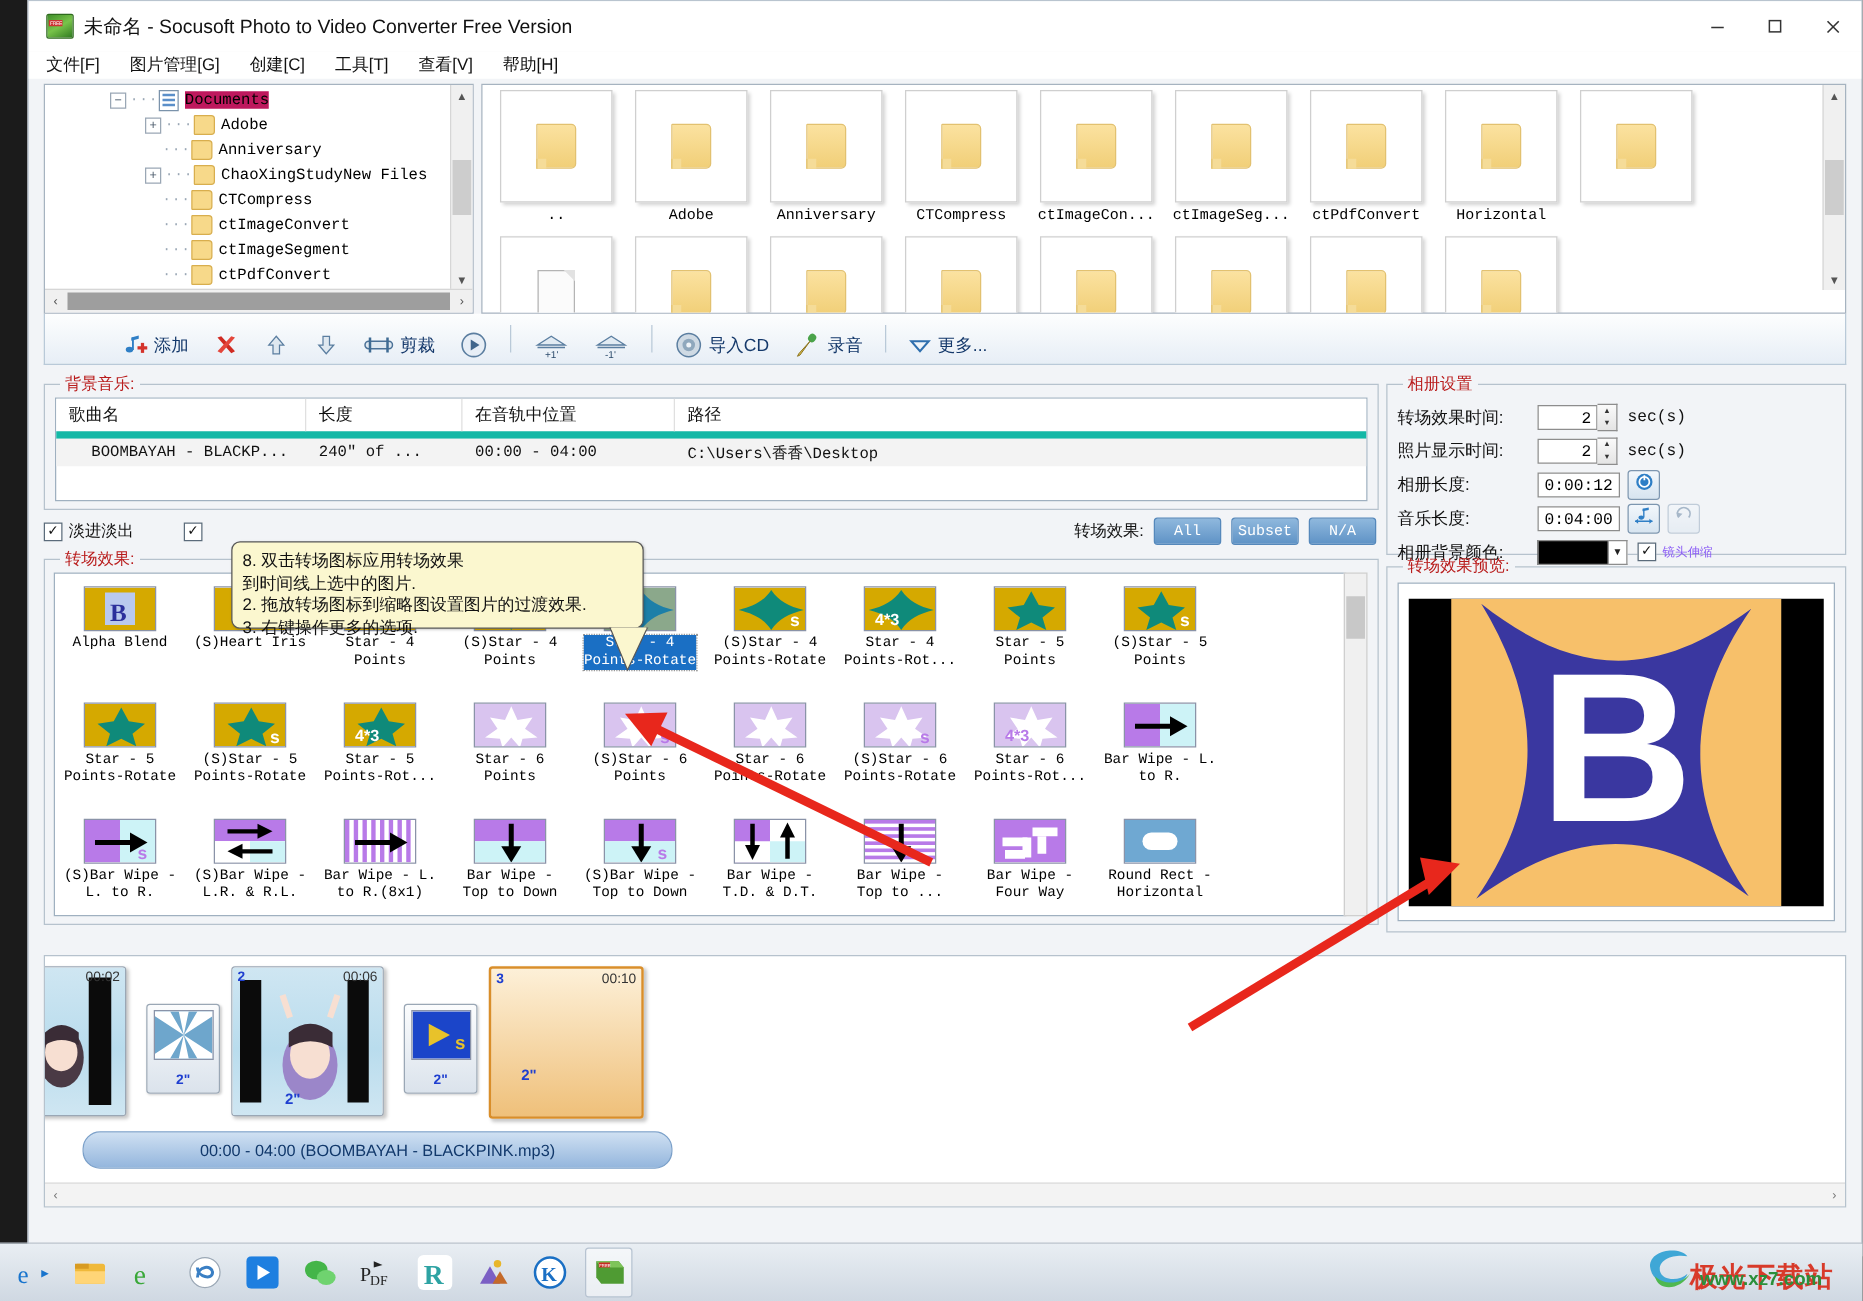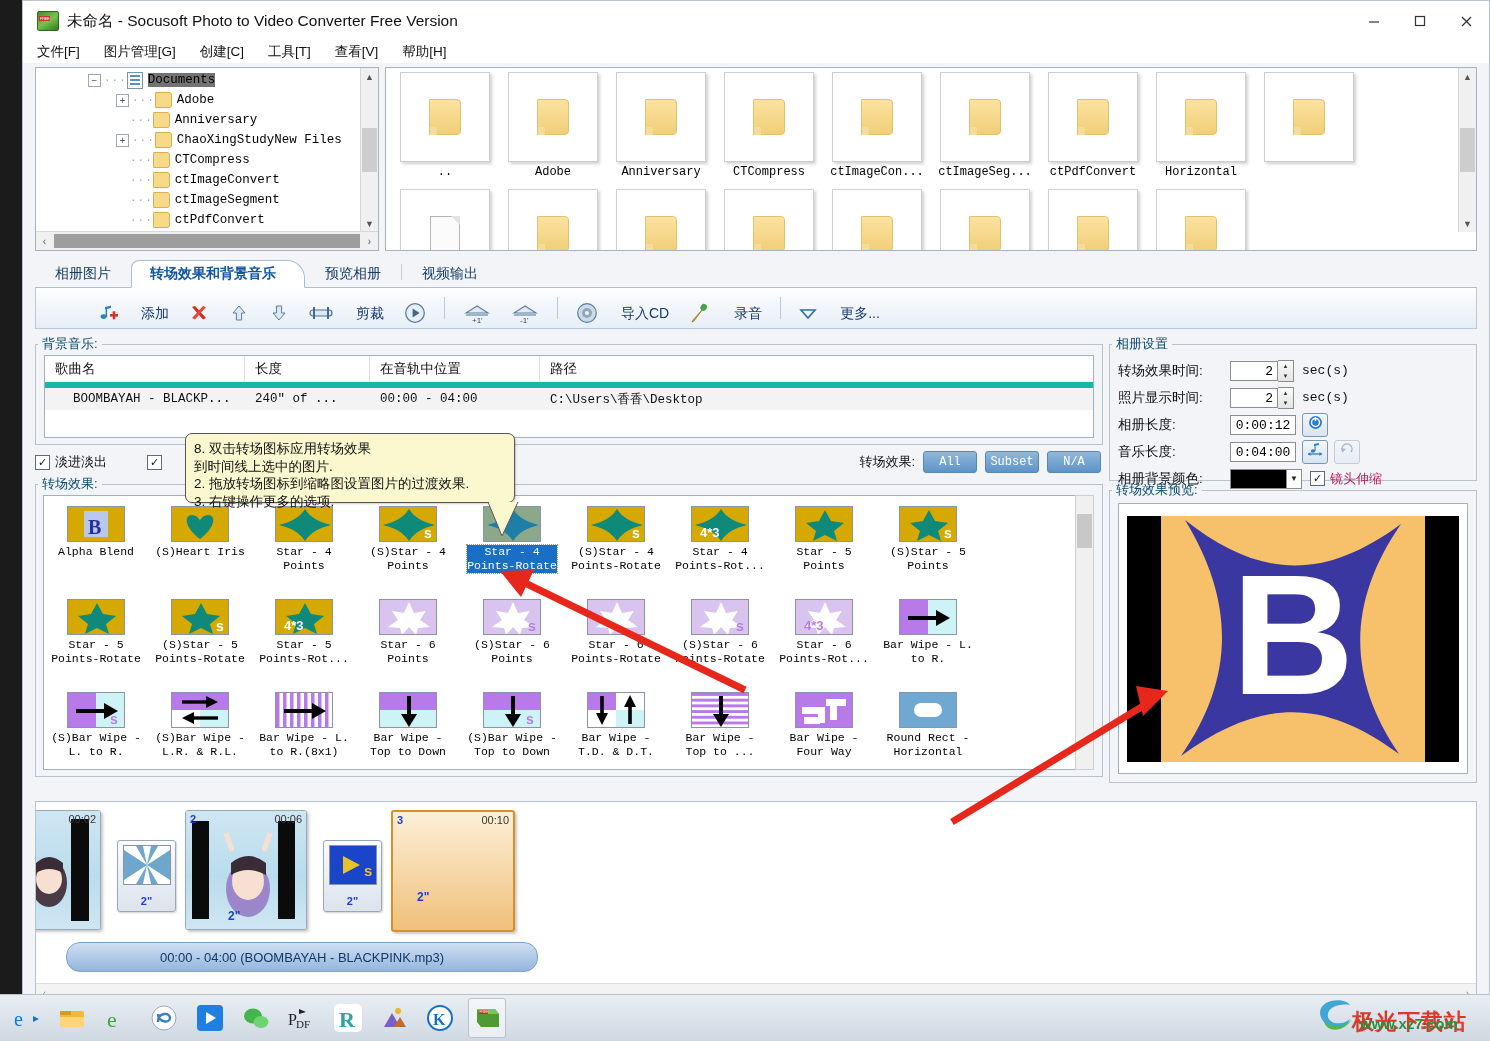--- a/index.html
+++ b/index.html
@@ -52,21 +52,21 @@
       display:inline-flex;align-items:center;justify-content:center;
       font-size:10px;line-height:9px;color:#4a5a6a;margin-right:3px;font-family:"Liberation Sans",sans-serif;}
   .docico{width:14px;height:15px;background:#fff;border:1px solid #7b93ab;margin-right:5px;
       position:relative;flex:none;}
   .docico:before{content:"";position:absolute;left:2px;top:2px;right:2px;height:2px;background:#5b8fc9;}
   .docico:after{content:"";position:absolute;left:2px;top:6px;right:2px;height:2px;background:#5b8fc9;
       box-shadow:0 4px 0 #5b8fc9;}
   .foldico{width:15px;height:14px;background:#f7d98a;border:1px solid #d8ae4e;
       border-radius:1px 3px 3px 1px;margin-right:5px;flex:none;}
   .dashes{color:#9aa7b5;font-size:11px;letter-spacing:1px;}
-  .sel{background:#737373;}
+  .sel{background:#be185d;}
   .vscroll{position:absolute;right:0;top:0;bottom:18px;width:17px;background:#f0f0f0;border-left:1px solid #d6d6d6;}
   .vthumb{position:absolute;left:1px;right:1px;top:60px;height:44px;background:#cdcdcd;}
   .sarrow{height:17px;display:flex;align-items:center;justify-content:center;color:#555;font-size:9px;}
   .sarrow.bot{position:absolute;bottom:0;left:0;right:0;}
   .hscroll{position:absolute;left:0;right:0;bottom:0;height:18px;background:#f0f0f0;border-top:1px solid #d6d6d6;display:flex;}
   .hthumb{flex:1;margin:2px 1px;background:#9e9e9e;}
   .harrow{width:17px;display:flex;align-items:center;justify-content:center;color:#555;font-size:10px;}
   .filebox{flex:1;background:#fff;border:1px solid #a6b3c0;position:relative;overflow:hidden;}
   .filegrid{position:absolute;left:0;top:4px;right:17px;bottom:0;display:flex;flex-wrap:wrap;gap:0;padding-left:5px;}
   .fitem{width:108px;height:117px;display:flex;flex-direction:column;align-items:center;}
@@ -86,28 +86,28 @@
      border-bottom:1px solid #a9bcd0;position:relative;}
   .tab{height:26px;padding:0 20px;display:flex;align-items:center;font-size:14px;color:#153d66;
      white-space:nowrap;}
   .tab.active{
      background:#fff;border:1px solid #a9bcd0;border-bottom:1px solid #fff;
      border-radius:8px 18px 0 0;color:#1155a5;font-weight:bold;position:relative;top:1px;padding:0 28px 0 18px;}
   .tabsep{width:1px;height:16px;background:#c5cfd9;align-self:center;}
   
   .toolbar{height:40px;margin:0 12px;background:linear-gradient(180deg,#fdfefe,#e7eef6);
      border:1px solid #b9c9d8;border-top:none;display:flex;align-items:center;padding-left:52px;gap:0;}
-  .tbtn{display:flex;align-items:center;gap:23px;padding:0 10px;height:34px;font-size:14px;color:#15396b;cursor:default;margin-top:12px;}
+  .tbtn{display:flex;align-items:center;gap:5px;padding:0 10px;height:34px;font-size:14px;color:#15396b;cursor:default;margin-top:12px;}
   .tsep{width:1px;height:22px;background:#b9c9d8;margin:0 8px;}
   
   .main{display:flex;margin:6px 12px 0 12px;gap:6px;height:460px;}
   .leftcol{width:1068px;position:relative;}
   .rightcol{flex:1;position:relative;}
   fieldset.grp{border:1px solid #b6c2cd;margin:0;padding:0;position:relative;background:transparent;}
-  legend.lg{font-size:13px;color:#0c4a6e;padding:0 4px;margin-left:2px;}
+  legend.lg{font-size:13px;color:#b91c1c;padding:0 4px;margin-left:12px;}
   
   .musicbox{height:108px;position:relative;}
   .mtable{position:absolute;left:8px;right:8px;top:2px;bottom:6px;background:#fff;border:1px solid #9fb0c0;}
   .mhead{display:flex;height:26px;background:#fff;border-bottom:6px solid #14b8a6;}
   .mh{font-size:13.5px;color:#111;display:flex;align-items:center;padding-left:10px;
      border-right:1px solid #e0e0e0;box-sizing:border-box;}
   .mrow{display:flex;height:22px;background:#f3f3f3;align-items:center;}
   .mc{font-family:"Liberation Mono",monospace;font-size:12.5px;color:#111;
      padding-left:10px;box-sizing:border-box;white-space:nowrap;overflow:hidden;}
   
@@ -406,27 +406,20 @@
           </div>
         </div>
       <div class="vscroll">
         <div class="sarrow">▲</div>
         <div class="vthumb"></div>
         <div class="sarrow bot">▼</div>
       </div>
     </div>
   </div>
 
-  <div class="tabstrip">
-    <div class="tab">相册图片</div>
-    <div class="tab active">转场效果和背景音乐</div>
-    <div class="tab">预览相册</div>
-    <div class="tabsep"></div>
-    <div class="tab">视频输出</div>
-  </div>
 
   <div class="toolbar">
     <div class="tbtn">
       <span>
         <svg width="20" height="20" viewBox="0 0 20 20">
           <path d="M7 4 L13 2.4 L13 5 L7 6.6 Z" fill="#2f7fc6"></path>
           <ellipse cx="5.6" cy="13.6" rx="3" ry="2.3" fill="#2f7fc6"></ellipse>
           <rect x="7.6" y="4" width="1.5" height="10" fill="#2f7fc6"></rect>
           <rect x="12" y="11" width="8" height="2.6" fill="#d4332b"></rect>
           <rect x="14.7" y="8.3" width="2.6" height="8" fill="#d4332b"></rect>
@@ -909,21 +902,21 @@
           </div>
 
           <div class="setrow">
             <div class="setlbl">相册背景颜色:</div>
             <div style="display:flex">
               <div class="colorsw" id="colorsw" style="background: rgb(0, 0, 0);"></div>
               <div class="colorarrow">▼</div>
             </div>
             <div style="display:flex;align-items:center;margin-left:8px">
               <span class="cbx">✓</span>
-              <span style="font-size:13px;color:#be185d">镜头伸缩</span>
+              <span style="font-size:10px;color:#8b5cf6">镜头伸缩</span>
             </div>
           </div>
         </div>
       </fieldset>
 
       <fieldset class="grp prevbox">
         <legend class="lg">转场效果预览:</legend>
         <div class="prevframe">
           <div class="prevcanvas">
             <div class="prevpic" style="background: rgb(247, 192, 106);">

